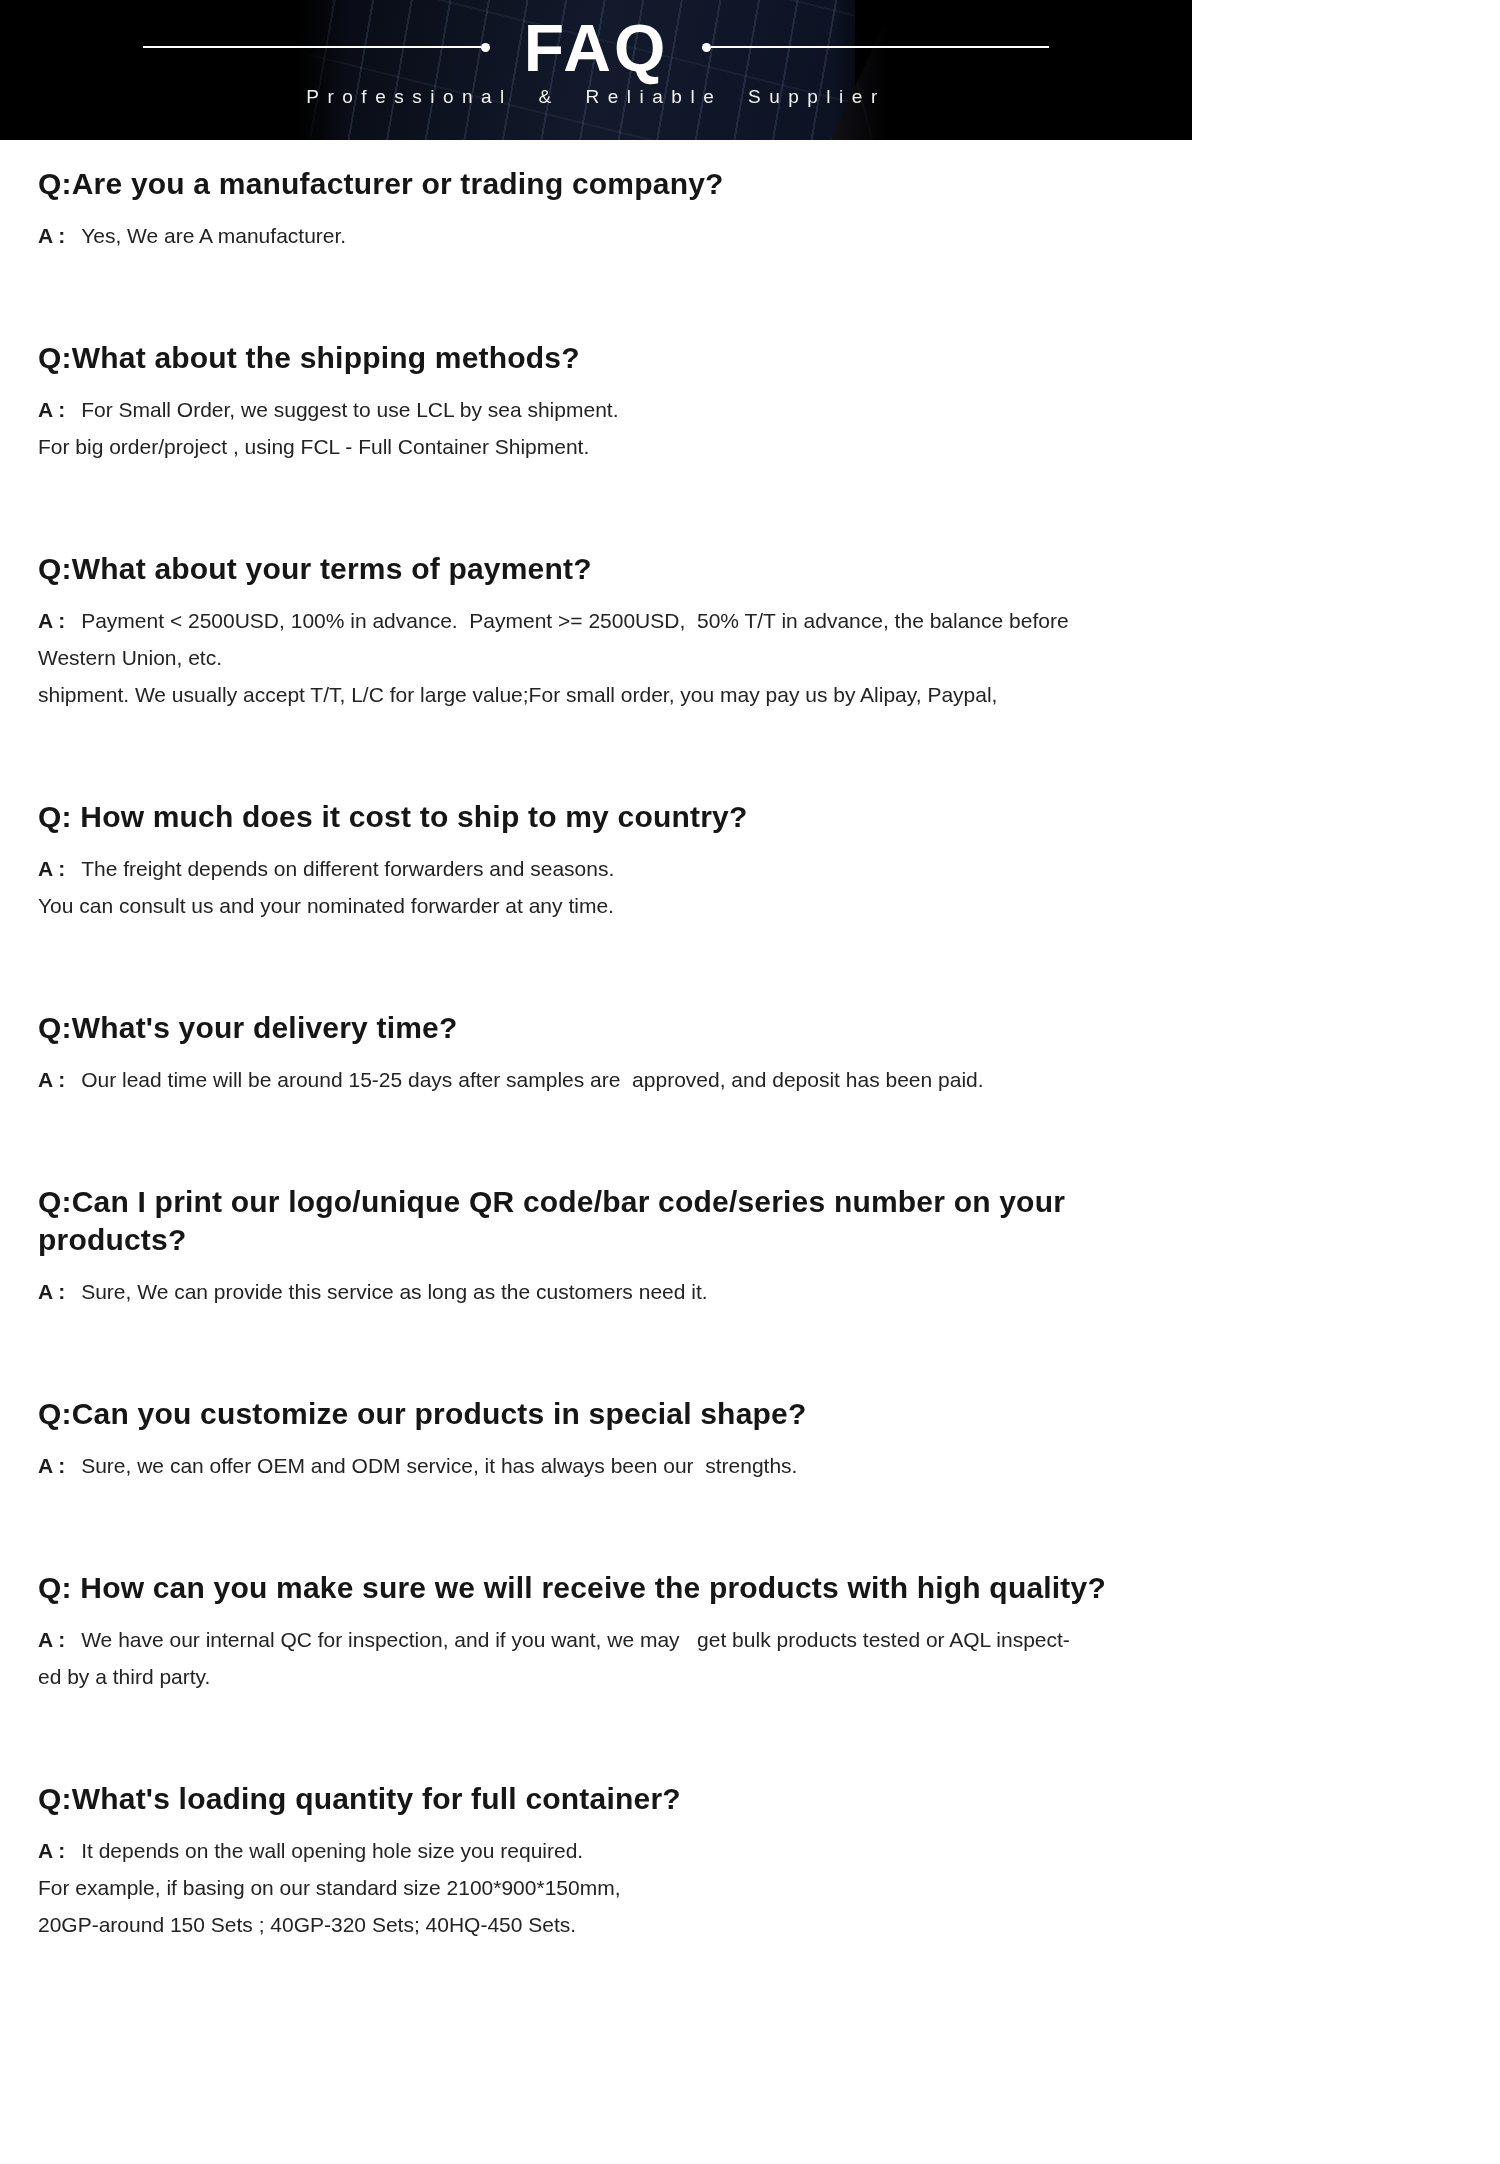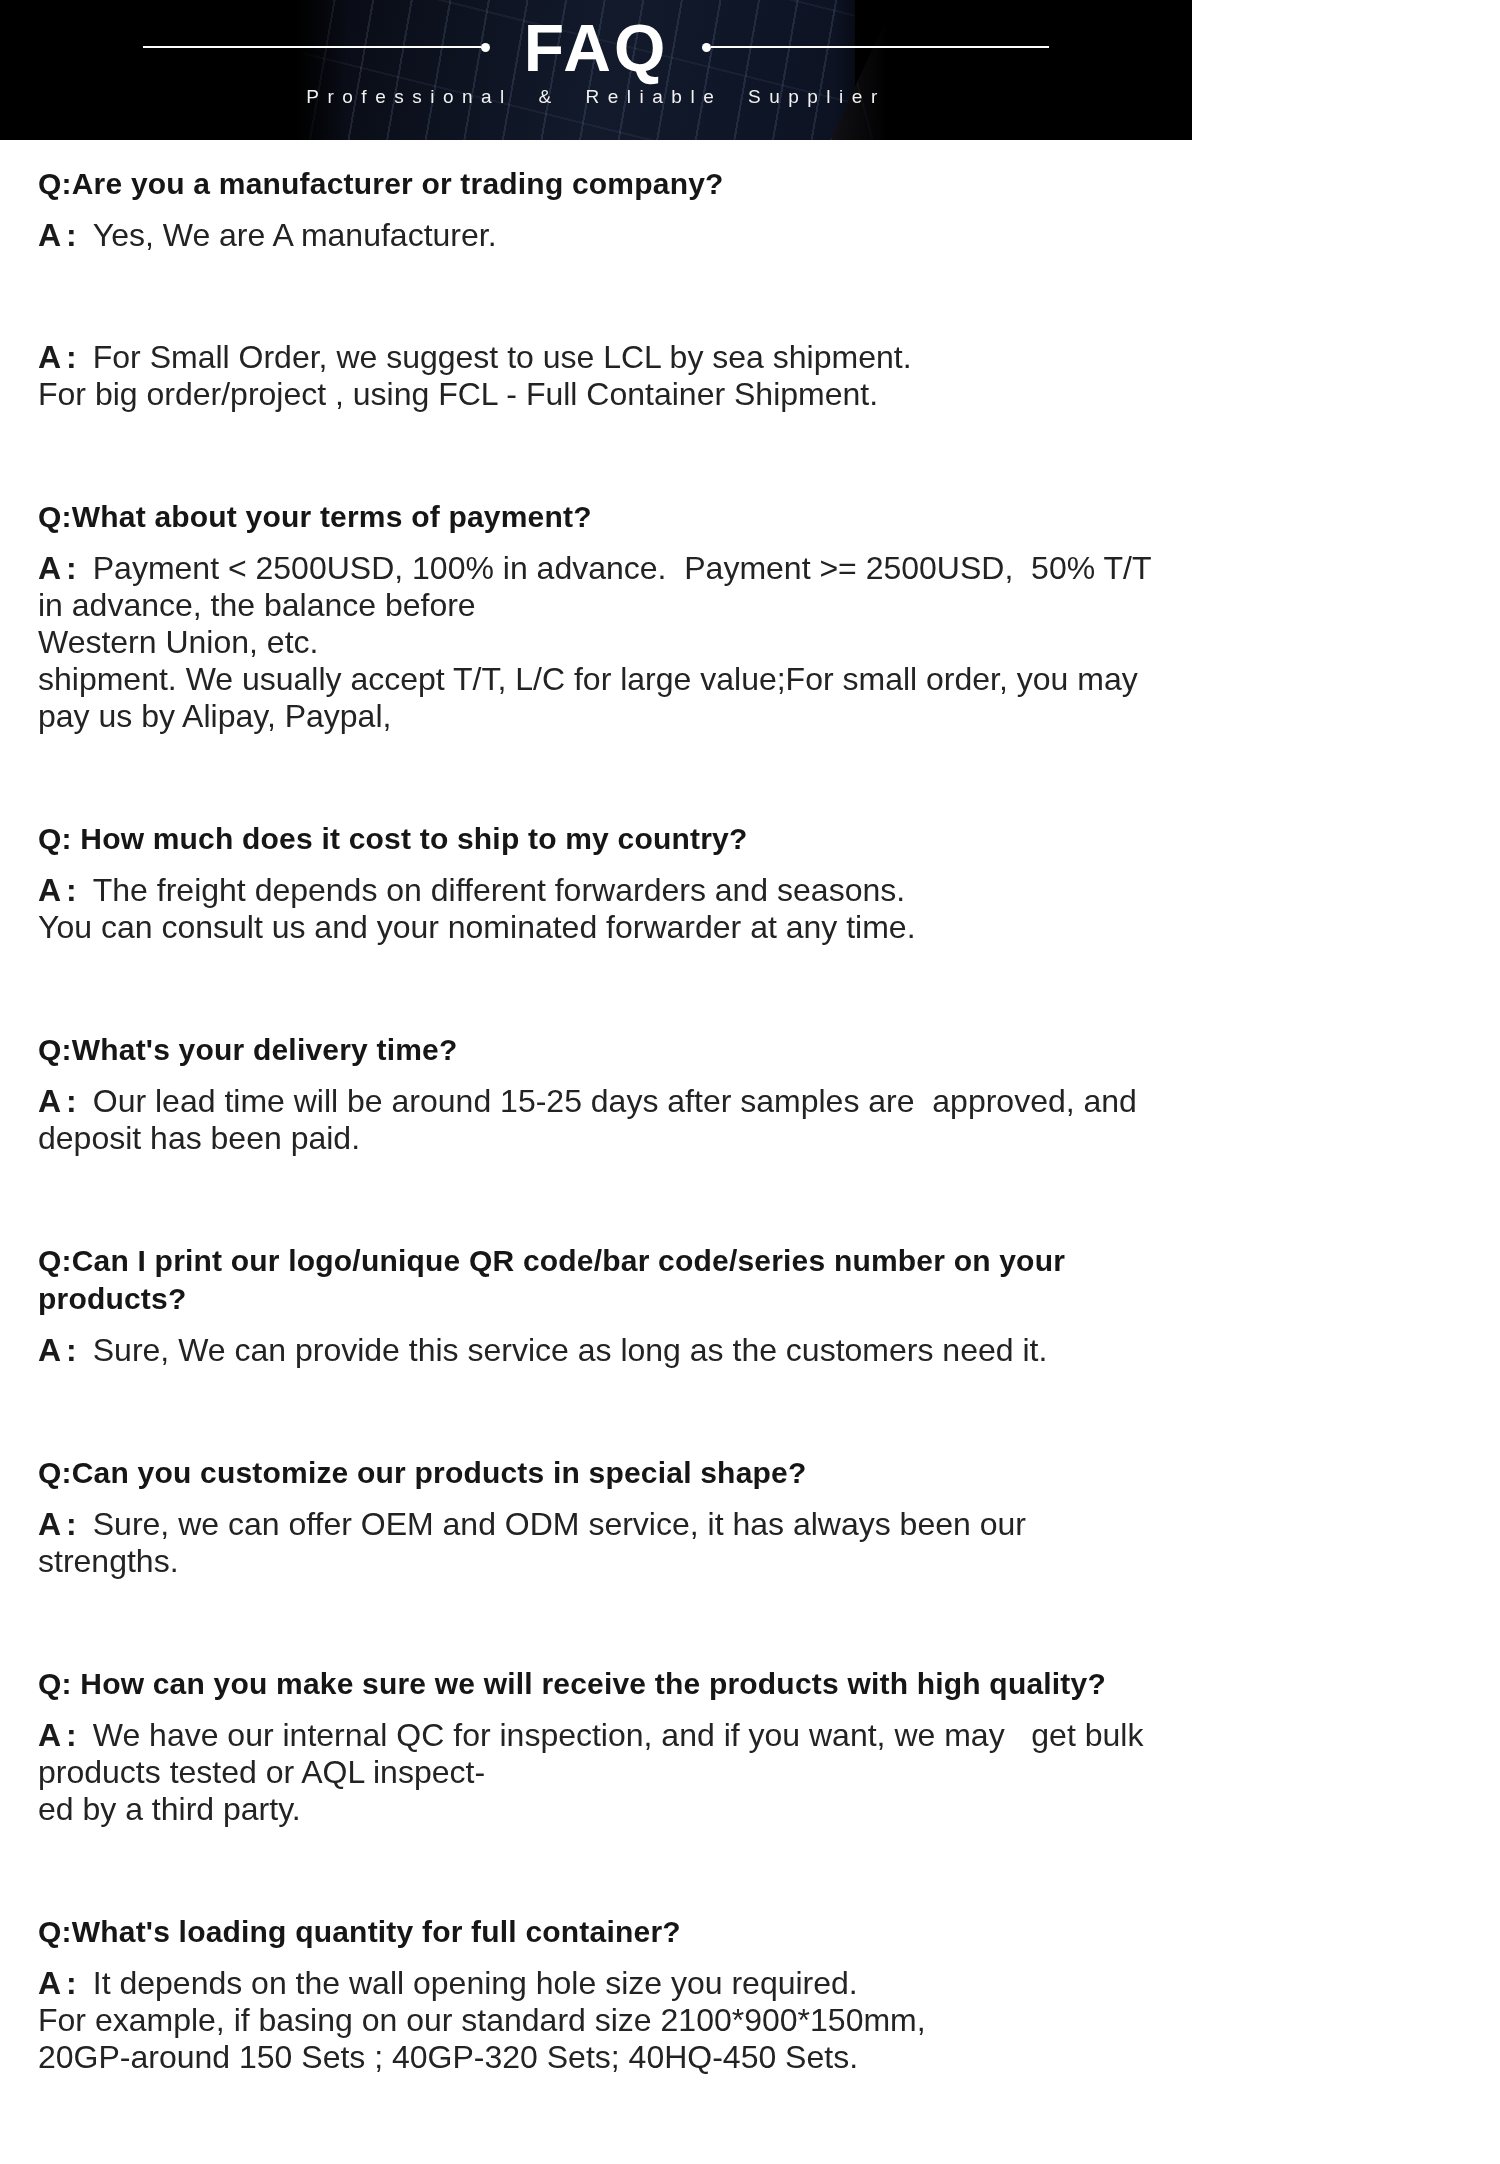--- a/index.html
+++ b/index.html
@@ -45,21 +45,21 @@
     letter-spacing:8.5px; word-spacing:12px; white-space:nowrap;
   }
 
   
   .content { padding:25px 38px 0 38px; }
   .qa { margin-bottom:85px; }
   .question {
     font-size:30px; font-weight:700; color:#161616;
     line-height:38px; letter-spacing:0.2px; margin-bottom:14px;
   }
-  .answer { font-size:32px; font-weight:400; color:#232323; line-height:37px; }
+  .answer { font-size:21px; font-weight:400; color:#232323; line-height:37px; }
   .answer-line { white-space:pre-wrap; }
   .a-prefix { font-weight:700; color:#1b1b1b; letter-spacing:5px; margin-right:11px; }
 </style>
 </head>
 <body>
 
 <div class="page">
 
   <header class="banner">
     <div class="facade-a"></div>
@@ -77,20 +77,21 @@
 
   <main class="content">
   <section class="qa">
     <h2 class="question">Q:Are you a manufacturer or trading company?</h2>
     <div class="answer">
           <div class="answer-line"><span class="a-prefix">A:</span><span class="line-text">Yes, We are A manufacturer.</span></div>
         </div>
   </section>
 
   <section class="qa">
+    <h2 class="question">Q:What about the shipping methods?</h2>
     <div class="answer">
           <div class="answer-line"><span class="a-prefix">A:</span><span class="line-text">For Small Order, we suggest to use LCL by sea shipment.</span></div>
           <div class="answer-line">For big order/project , using FCL - Full Container Shipment.</div>
         </div>
   </section>
 
   <section class="qa">
     <h2 class="question">Q:What about your terms of payment?</h2>
     <div class="answer">
           <div class="answer-line"><span class="a-prefix">A:</span><span class="line-text">Payment &lt; 2500USD, 100% in advance.  Payment &gt;= 2500USD,  50% T/T in advance, the balance before</span></div>

